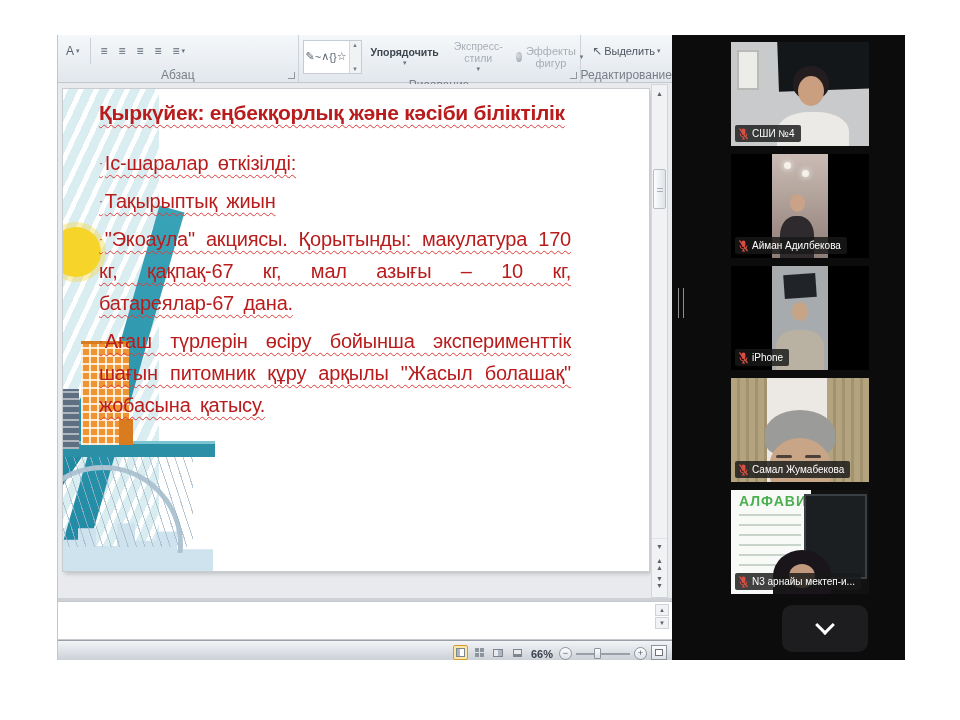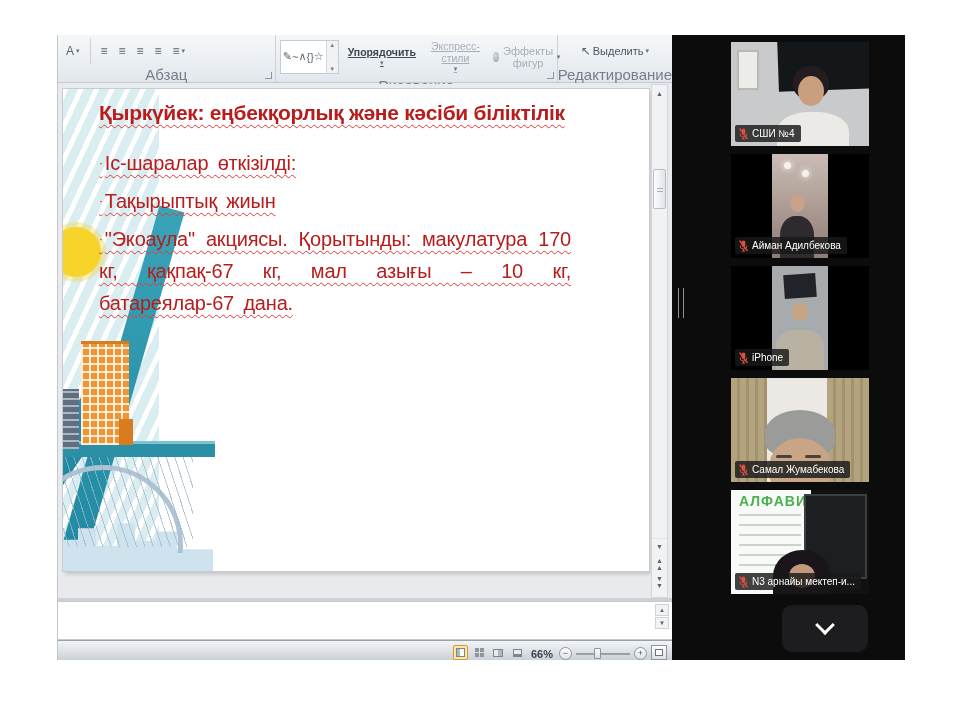--- a/index.html
+++ b/index.html
@@ -6,28 +6,28 @@
   *{box-sizing:border-box;font-family:"Liberation Sans",sans-serif;}
   .stage{position:relative;width:960px;height:720px;background:#fff;overflow:hidden;}
 
   
   .ppt{position:absolute;left:57px;top:35px;width:615px;height:625px;background:#e8eaed;border-left:1px solid #c3c7cc;}
 
   
   .ribbon{position:absolute;left:0;top:0;width:100%;height:48px;background:linear-gradient(#f5f8fa,#e2e7ed);border-bottom:1px solid #c2c8cf;display:flex;}
   .rgroup{position:relative;height:100%;border-right:1px solid #cdd2d8;display:flex;flex-direction:column;}
   .rg-controls{flex:1;display:flex;align-items:center;padding:2px 4px;gap:3px;}
-  .rg-label{height:15px;font-size:15px;color:#767e89;display:flex;align-items:center;justify-content:center;}
+  .rg-label{height:15px;font-size:12px;color:#767e89;display:flex;align-items:center;justify-content:center;}
   .launcher{position:absolute;right:3px;bottom:3px;width:7px;height:7px;border-right:1px solid #8d95a0;border-bottom:1px solid #8d95a0;}
   .rbtn{border:1px solid transparent;background:transparent;color:#4c5560;font-size:11px;display:flex;align-items:center;gap:2px;padding:2px 3px;cursor:default;}
   .rbtn .dd{font-size:7px;color:#6b7480;}
   .rbtn.gray{color:#a8aeb6;}
   .icon-glyph{font-size:12px;color:#5a6570;line-height:1;}
   .vsep{width:1px;height:26px;background:#ccd1d7;margin:0 3px;}
-  .stackbtn{display:flex;flex-direction:column;align-items:center;justify-content:flex-end;gap:1px;padding:2px 5px;border:1px solid transparent;background:transparent;font-size:10.5px;color:#444c57;text-decoration:underline;}
+  .stackbtn{display:flex;flex-direction:column;align-items:center;justify-content:flex-end;gap:1px;padding:2px 5px;border:1px solid transparent;background:transparent;font-size:10.5px;color:#444c57;}
   .stackbtn .dd{font-size:7px;color:#6b7480;}
   .stackbtn.gray{color:#a8aeb6;}
   .bold{font-weight:bold;color:#3d454f;}
   .shapesbox{width:94px;height:34px;background:#fff;border:1px solid #c6ccd3;display:flex;align-items:stretch;}
   .shapesrow{flex:1;display:flex;align-items:center;justify-content:space-around;padding:0 2px;}
   .shapesrow span{font-size:11px;color:#5a6570;}
   .shapescroll{width:12px;border-left:1px solid #d4d8dd;display:flex;flex-direction:column;align-items:center;justify-content:space-between;padding:1px 0;background:#f0f2f4;}
   .shapescroll span{font-size:6px;color:#767e89;line-height:1;}
   .sa-icon{display:inline-block;width:11px;height:11px;background:
     linear-gradient(#7fb2df,#7fb2df) 0 0/5px 5px no-repeat,
@@ -256,20 +256,21 @@
         <div class="art-bridge"></div>
         <div class="art-bldg-gray"></div>
         <div class="art-bldg-orange"></div>
         <div class="art-sun"></div>
 
         <div class="slide-text">
           <h1 class="slide-title">Қыркүйек: еңбекқорлық және кәсіби біліктілік</h1>
           <p><span class="bullet">·</span><span>Іс-шаралар өткізілді:</span></p>
           <p><span class="bullet">·</span><span>Тақырыптық жиын</span></p>
           <p class="just"><span class="bullet">·</span><span>"Экоаула" акциясы. Қорытынды: макулатура 170 кг, қақпақ-67 кг, мал азығы – 10 кг, батареялар-67 дана.</span></p>
+          <p class="just"><span class="bullet">·</span><span>Ағаш түрлерін өсіру бойынша эксперименттік шағын питомник құру арқылы "Жасыл болашақ" жобасына қатысу.</span></p>
         </div>
       </div>
 
       <div class="vscroll">
         <button class="sbtn sb-up">
             <span>▲</span>
           </button>
         <div class="sb-thumb"></div>
         <button class="sbtn sb-down">
             <span>▼</span>

